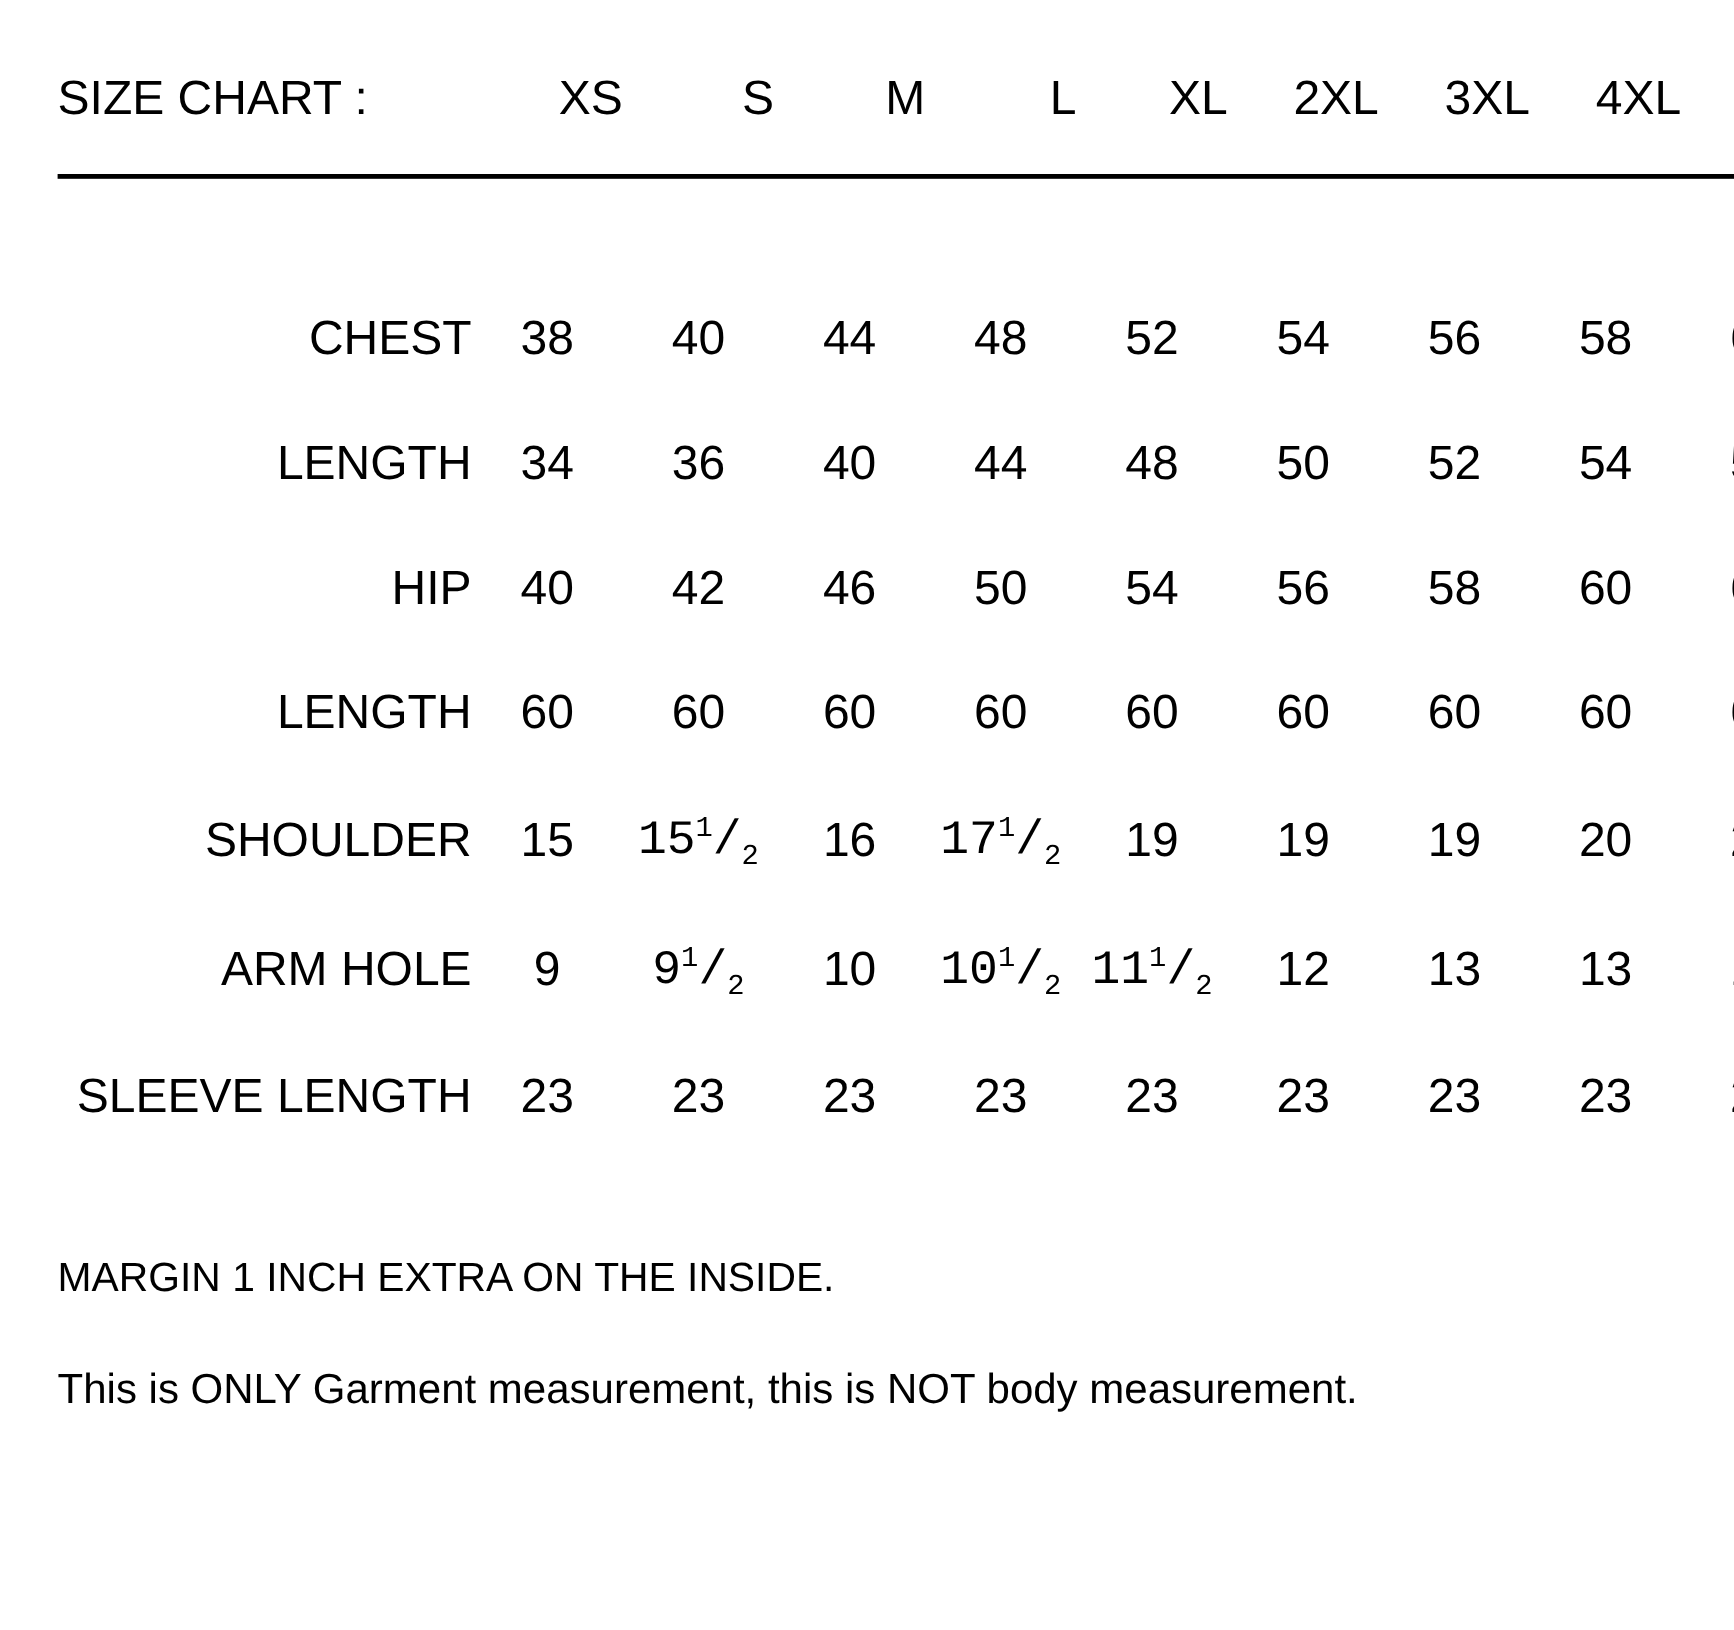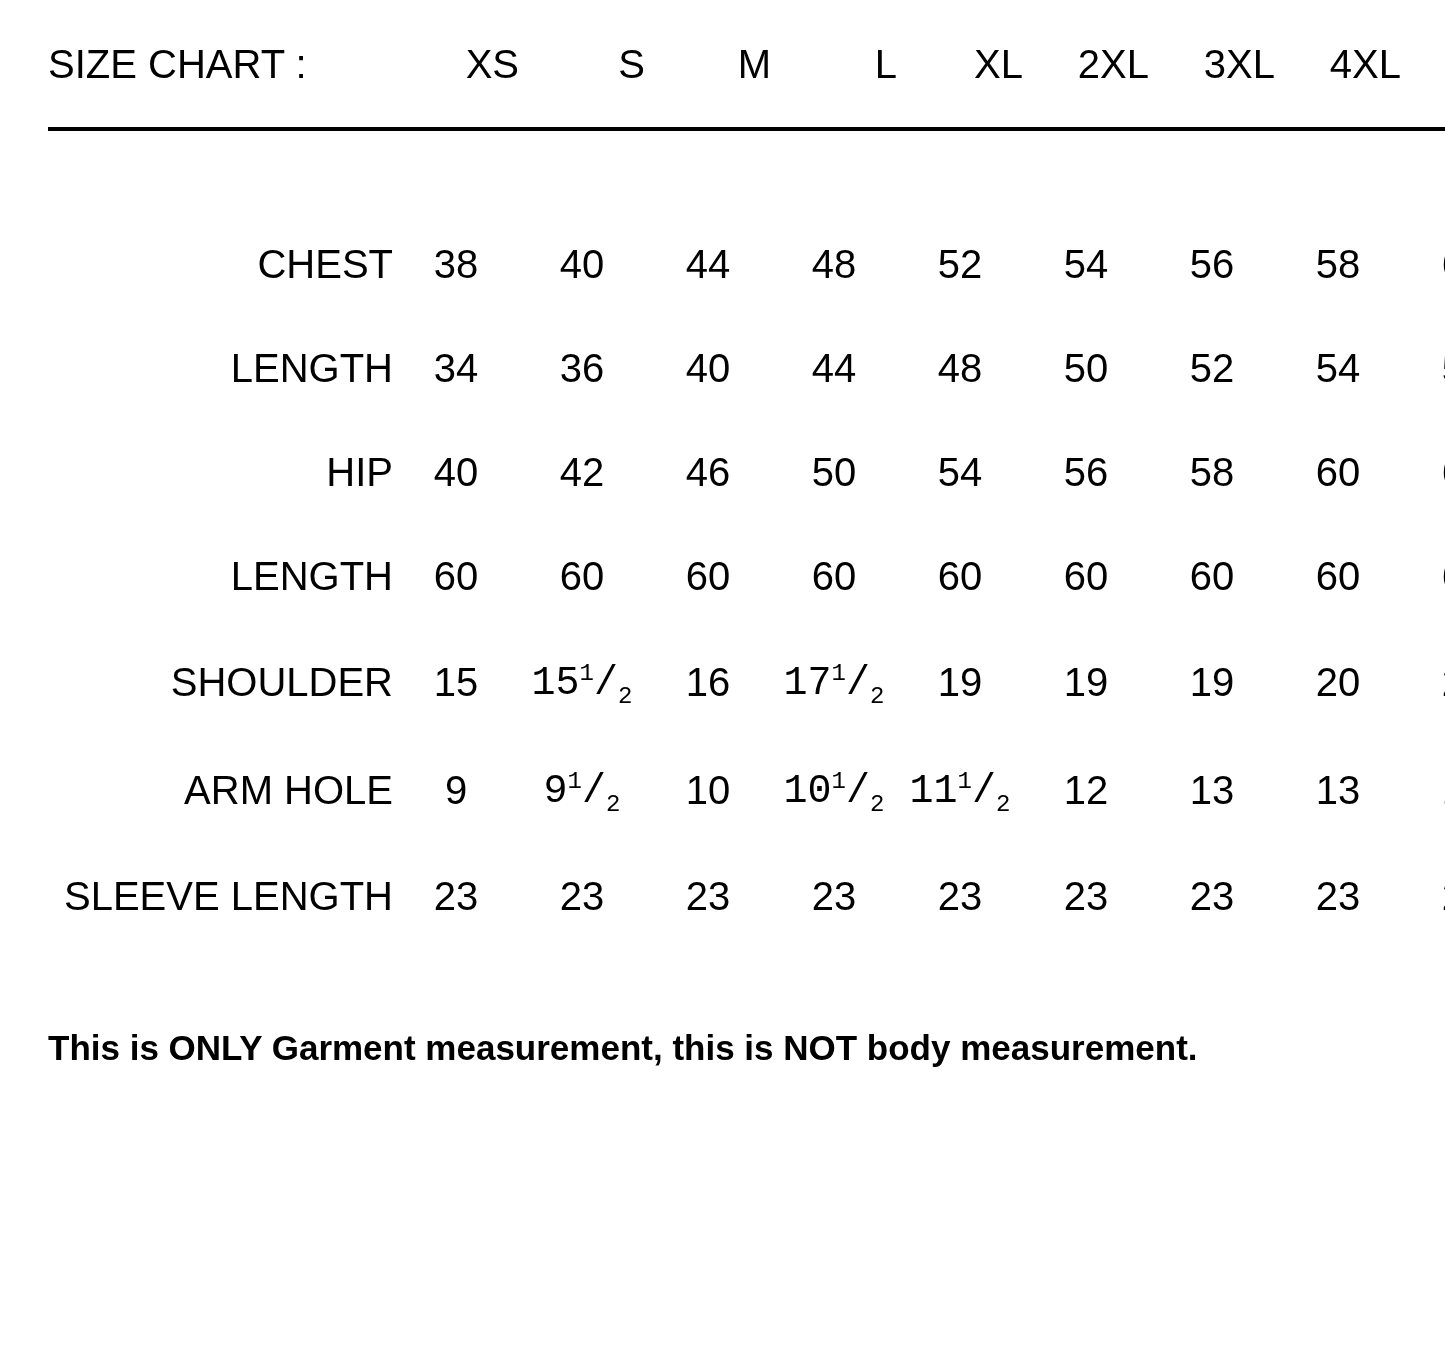--- a/index.html
+++ b/index.html
@@ -12,21 +12,21 @@
     height: 1358px;
     font-family: "Liberation Sans", sans-serif;
     color: #000000;
     overflow: hidden;
   }
   .page {
     position: relative;
     width: 1445px;
     height: 1358px;
     box-sizing: border-box;
-    padding: 12px 45px 0 48px;
+    padding: 30px 45px 0 48px;
   }
   table.size-chart {
     width: 1352px;
     border-collapse: collapse;
     table-layout: fixed;
   }
   table.size-chart th,
   table.size-chart td {
     padding: 0;
     font-weight: normal;
@@ -90,21 +90,21 @@
   }
   .notes {
     margin-top: 82px;
   }
   .note {
     font-size: 34px;
     line-height: 1.0;
     margin-bottom: 58px;
   }
   .note.bold {
-    font-weight: bold;
+    font-weight: normal;
     font-size: 35px;
     margin-bottom: 12px;
   }
 </style>
 </head>
 <body>
 
 <div class="page">
 
   <table class="size-chart">
@@ -232,16 +232,17 @@
         <td class="value">23</td>
         <td class="value">23</td>
         <td class="value">23</td>
         <td class="value">23</td>
       </tr>
 
     </tbody>
   </table>
 
   <div class="notes">
+    <div class="note">MARGIN 1 INCH EXTRA ON THE INSIDE.</div>
     <div class="note bold">This is ONLY Garment measurement, this is NOT body measurement.</div>
   </div>
 
 </div>
 
 </body></html>

